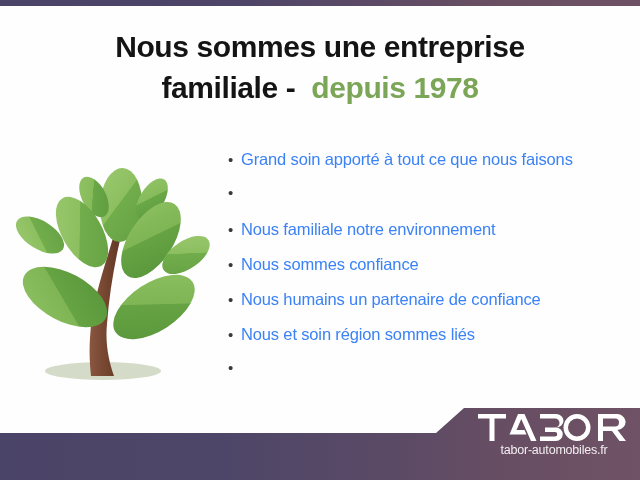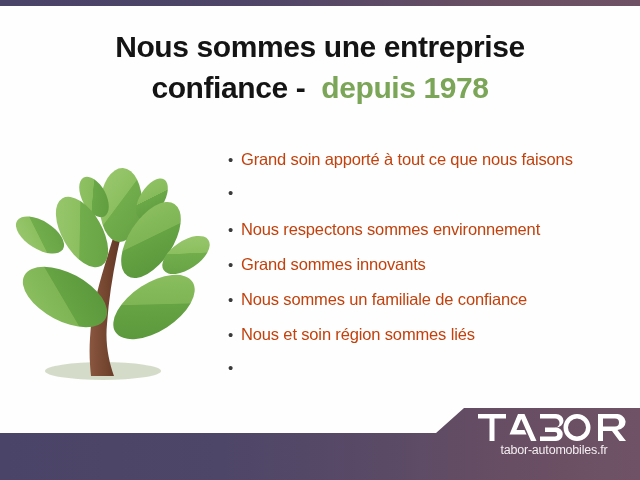--- a/index.html
+++ b/index.html
@@ -54,21 +54,21 @@
   }
   .bullet-dot {
     width: 13px;
     flex: 0 0 13px;
     color: #3a3a3a;
     font-size: 15px;
     line-height: 1;
   }
   .bullet-text {
     font-size: 16.5px;
-    color: #c2410c;
+    color: #3b82f6;
     letter-spacing: -0.15px;
     white-space: nowrap;
   }
 
   
   #tree-illustration {
     position: absolute;
     left: 8px; top: 152px;
     width: 210px; height: 240px;
   }
@@ -106,21 +106,21 @@
 </style>
 </head>
 <body>
 
 <div id="stage">
 
   <div id="top-bar"></div>
 
   <div id="headline">
     <span class="line">Nous sommes une entreprise</span>
-    <span class="line"><span>confiance</span><span class="dash">&nbsp;-&nbsp;&nbsp;</span><span class="accent">depuis 1978</span></span>
+    <span class="line"><span>familiale</span><span class="dash">&nbsp;-&nbsp;&nbsp;</span><span class="accent">depuis 1978</span></span>
   </div>
 
   <div id="tree-illustration">
     <svg viewBox="0 0 210 240" width="210" height="240" aria-hidden="true">
       <defs>
         <linearGradient id="lf1" x1="0%" y1="0%" x2="85%" y2="100%">
           <stop offset="0%" stop-color="#93c466"></stop>
           <stop offset="50%" stop-color="#86bb5b"></stop>
           <stop offset="51%" stop-color="#6aa747"></stop>
           <stop offset="100%" stop-color="#5e9c3f"></stop>
@@ -178,29 +178,29 @@
   <div id="bullets">
     <div class="bullet-row">
       <span class="bullet-dot">•</span>
       <span class="bullet-text">Grand soin apporté à tout ce que nous faisons</span>
     </div>
     <div class="bullet-row">
       <span class="bullet-dot">•</span>
     </div>
     <div class="bullet-row">
       <span class="bullet-dot">•</span>
-      <span class="bullet-text">Nous respectons sommes environnement</span>
-    </div>
-    <div class="bullet-row">
-      <span class="bullet-dot">•</span>
-      <span class="bullet-text">Grand sommes innovants</span>
-    </div>
-    <div class="bullet-row">
-      <span class="bullet-dot">•</span>
-      <span class="bullet-text">Nous sommes un familiale de confiance</span>
+      <span class="bullet-text">Nous familiale notre environnement</span>
+    </div>
+    <div class="bullet-row">
+      <span class="bullet-dot">•</span>
+      <span class="bullet-text">Nous sommes confiance</span>
+    </div>
+    <div class="bullet-row">
+      <span class="bullet-dot">•</span>
+      <span class="bullet-text">Nous humains un partenaire de confiance</span>
     </div>
     <div class="bullet-row">
       <span class="bullet-dot">•</span>
       <span class="bullet-text">Nous et soin région sommes liés</span>
     </div>
     <div class="bullet-row">
       <span class="bullet-dot">•</span>
     </div>
   </div>
 

